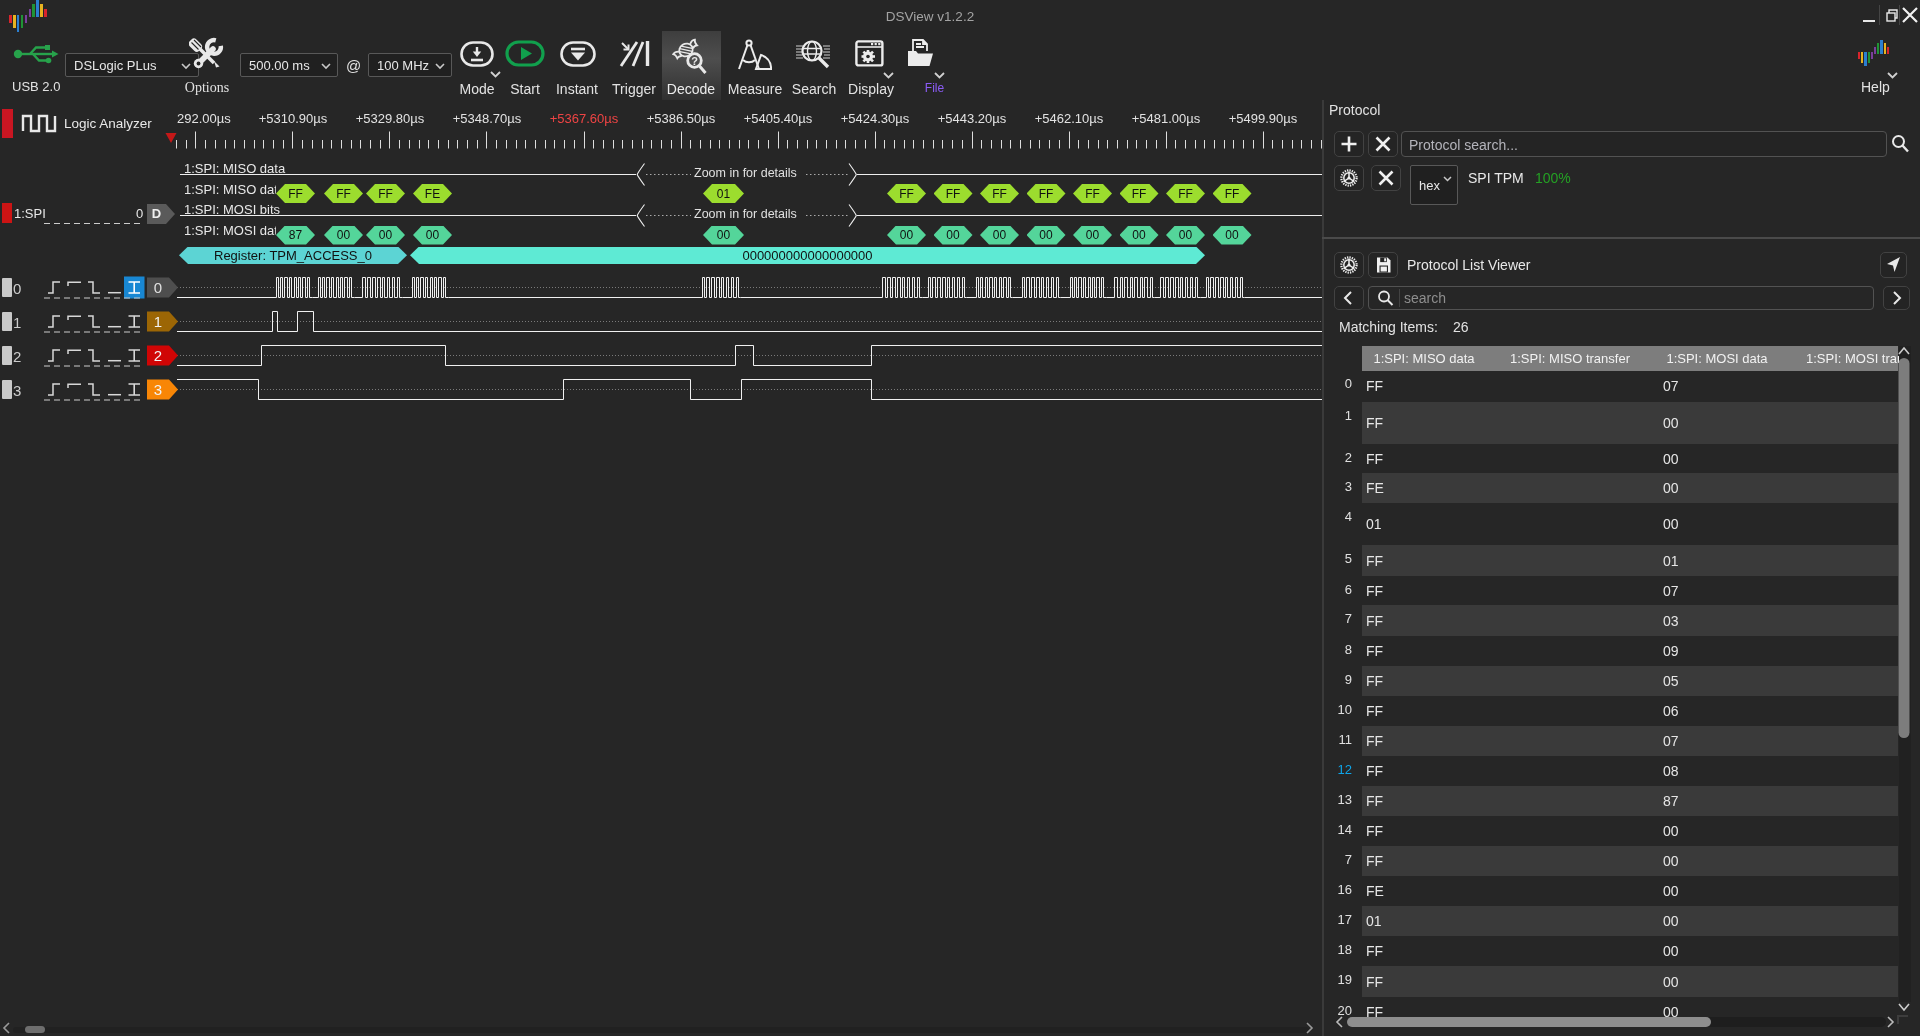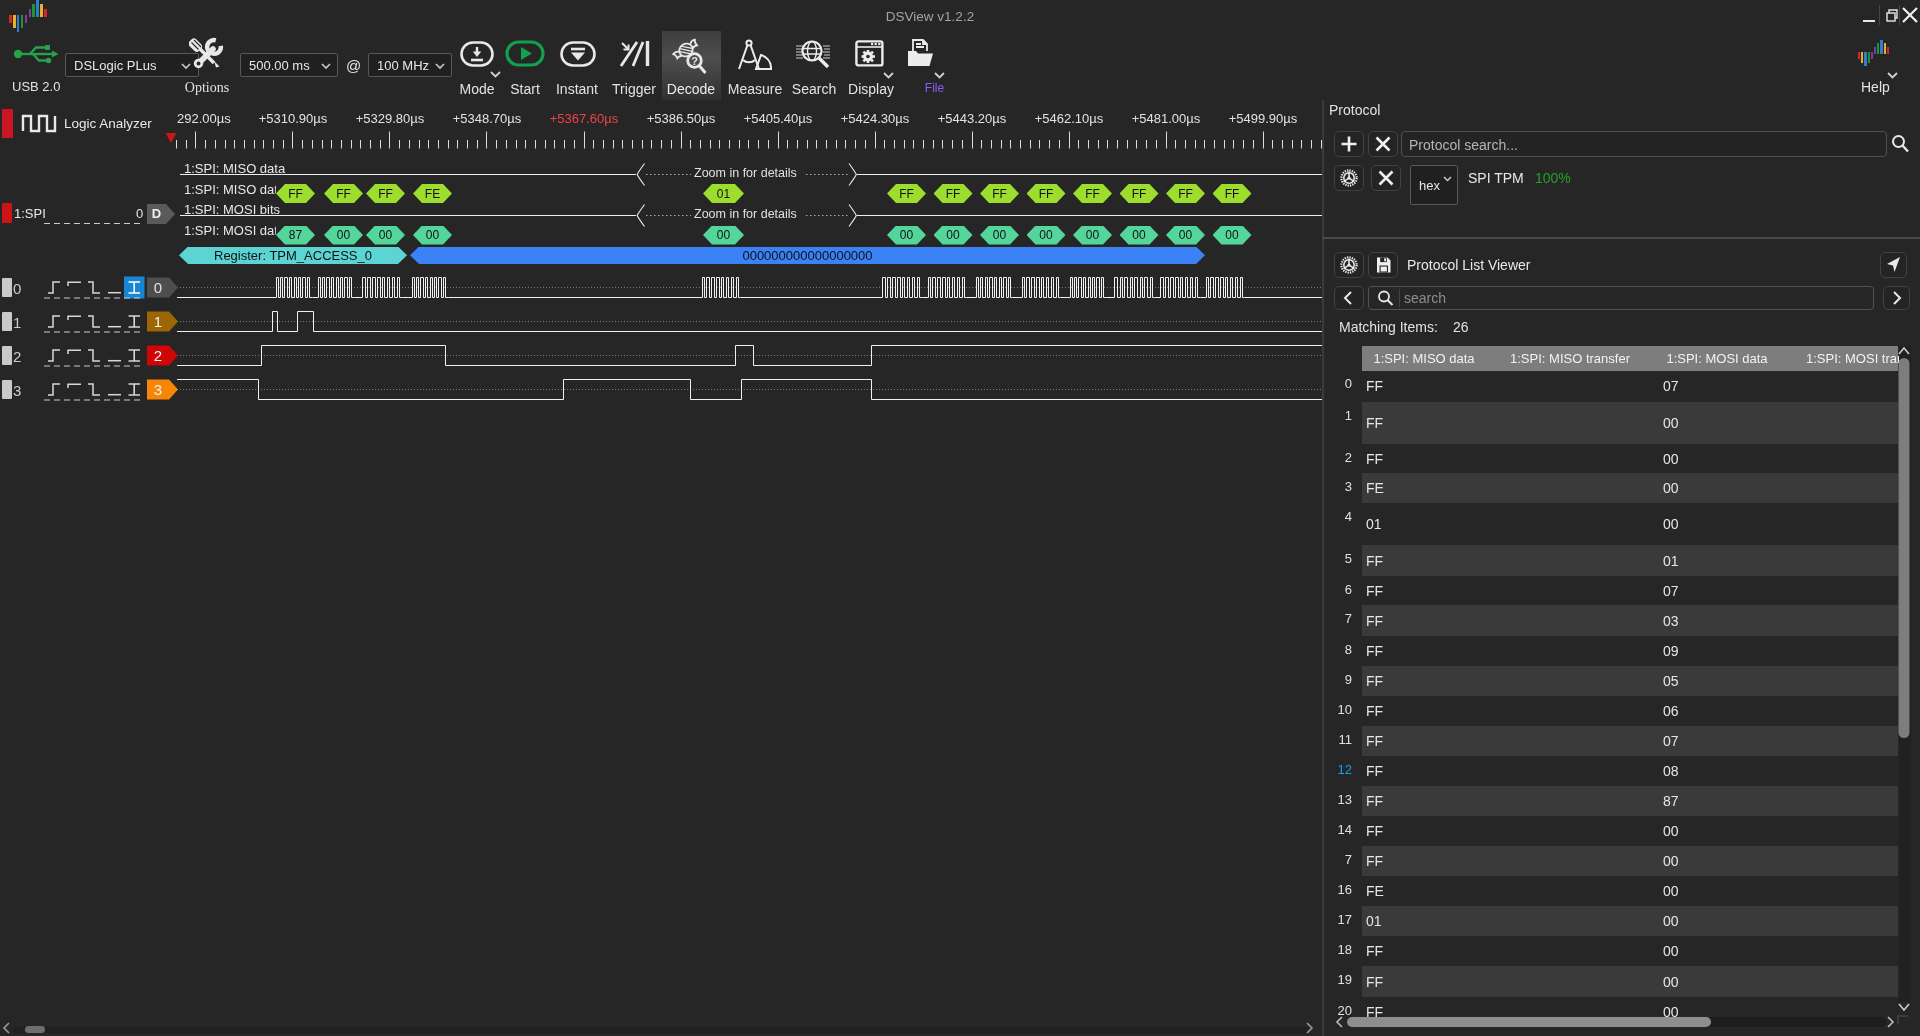--- a/index.html
+++ b/index.html
@@ -291,21 +291,21 @@
 <div class="hex miso" style="left:1212.5px;top:184px;width:39px">FF</div>
 <div class="hex mosi" style="left:887px;top:225.5px;width:39px">00</div>
 <div class="hex mosi" style="left:933.5px;top:225.5px;width:39px">00</div>
 <div class="hex mosi" style="left:980px;top:225.5px;width:39px">00</div>
 <div class="hex mosi" style="left:1026.5px;top:225.5px;width:39px">00</div>
 <div class="hex mosi" style="left:1073px;top:225.5px;width:39px">00</div>
 <div class="hex mosi" style="left:1119.5px;top:225.5px;width:39px">00</div>
 <div class="hex mosi" style="left:1166px;top:225.5px;width:39px">00</div>
 <div class="hex mosi" style="left:1212.5px;top:225.5px;width:39px">00</div>
 <div class="hex" style="left:179px;top:246.5px;width:228px;height:17.5px;background:#5cd4d4;font-size:13px">Register: TPM_ACCESS_0</div>
-<div class="hex" style="left:410px;top:246.5px;width:795px;height:17.5px;background:#3b82f6;font-size:13px">000000000000000000</div>
+<div class="hex" style="left:410px;top:246.5px;width:795px;height:17.5px;background:#5eead4;font-size:13px">000000000000000000</div>
 <svg class="a" style="left:0px;top:1020px" width="1322" height="16" viewBox="0 0 1322 16">
     <path d="M9 3 L4 8 L9 13" stroke="#9a9a9a" stroke-width="1.6" fill="none"></path>
     <rect x="13" y="7" width="1296" height="6" rx="3" fill="#212121"></rect>
     <rect x="25" y="6" width="20" height="7" rx="3.5" fill="#6e6e6e"></rect>
     <path d="M1307 3 L1312 8 L1307 13" stroke="#9a9a9a" stroke-width="1.6" fill="none"></path>
   </svg>
 <div class="a" style="left:1322px;top:100px;width:2px;height:936px;background:#3a3a3a"></div>
 <div class="t" style="left:1329px;top:103px;font-size:14px;color:#e2e2e2;">Protocol</div>
 <div class="btn" style="left:1334px;top:131px;width:30px;height:26px"><svg width="28" height="24" viewBox="0 0 28 24">
       <path d="M14 4.5 V19.5 M6.5 12 H21.5" stroke="#f0f0f0" stroke-width="2.6"></path>

